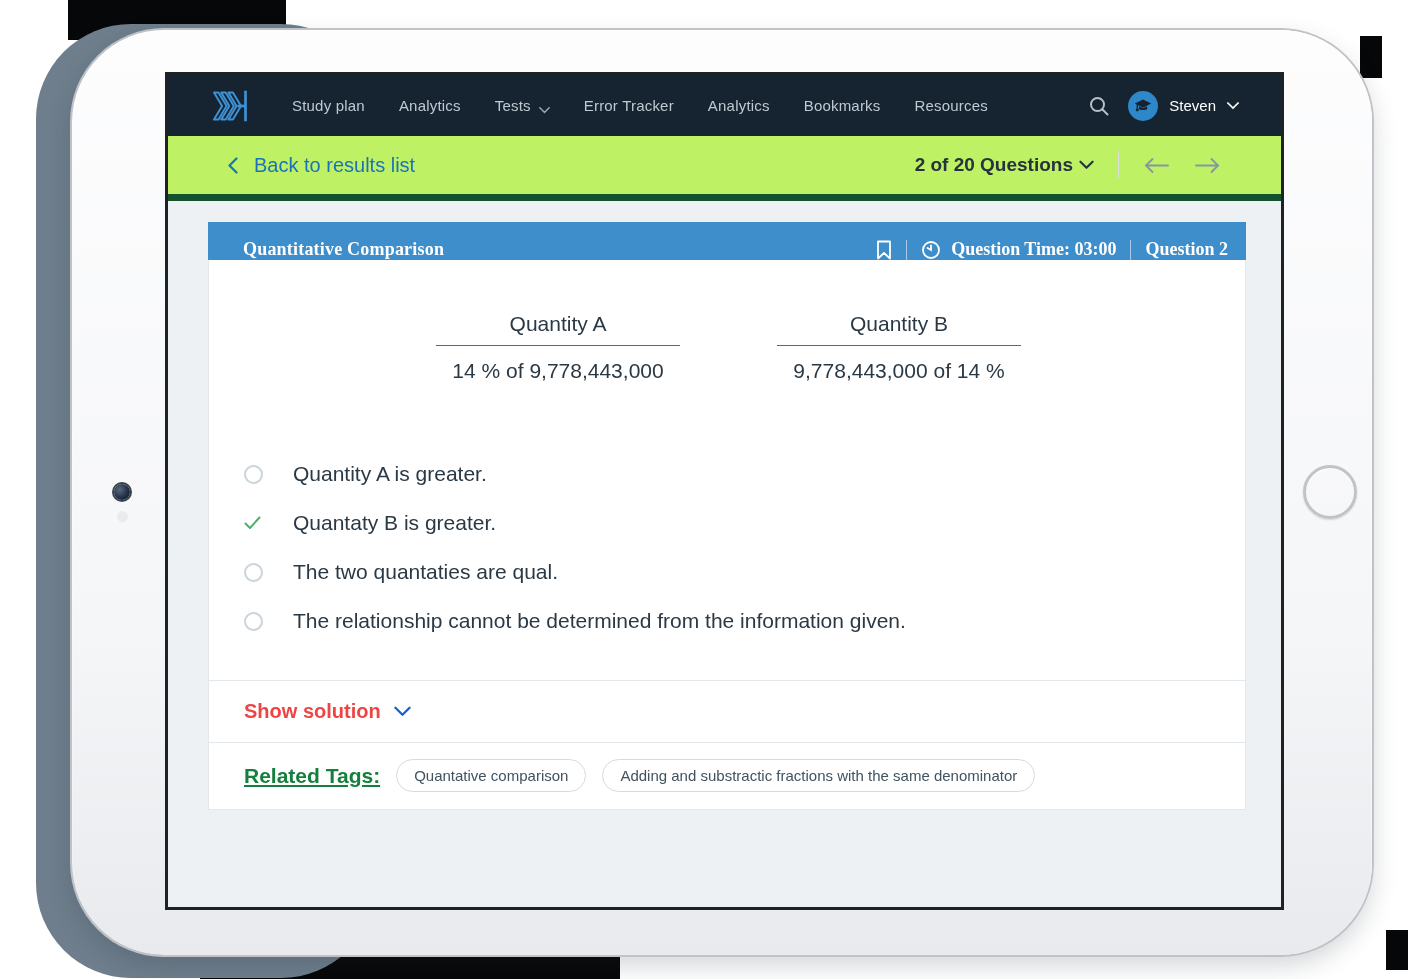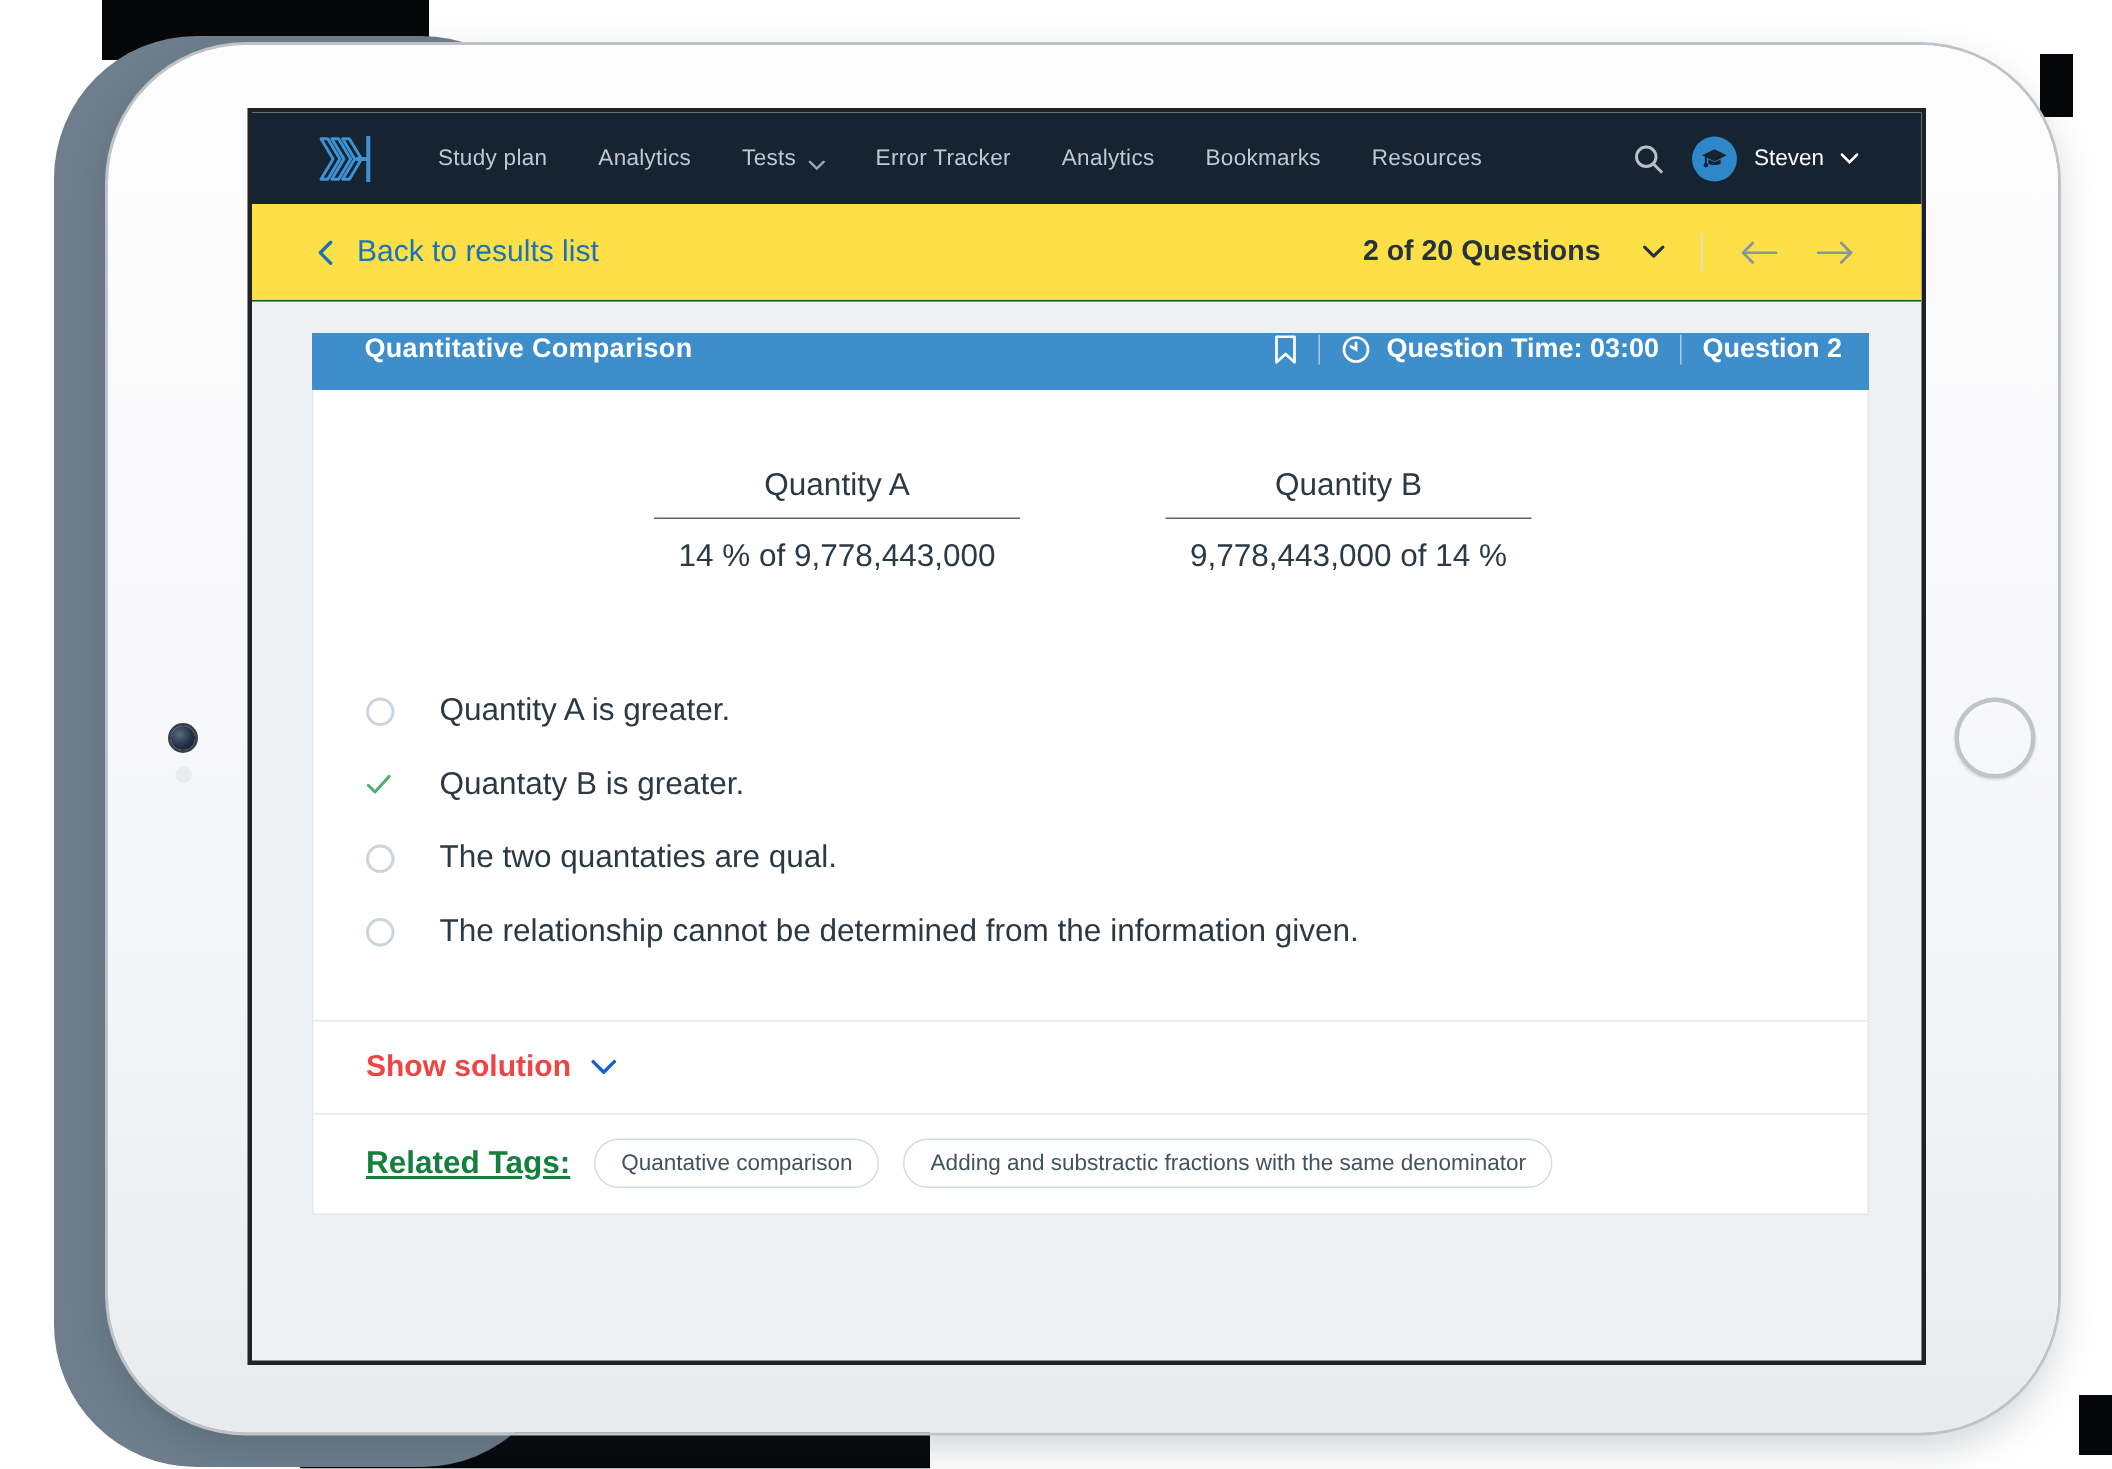--- a/index.html
+++ b/index.html
@@ -37,34 +37,34 @@
   .logo svg { display:block; }
   .nav-items { display:flex; align-items:center; gap:34px; margin-left:40px; }
   .nav-item { color:#bfc9d2; font-size:15px; letter-spacing:.2px; display:flex; align-items:flex-end; gap:8px; cursor:pointer; }
   .nav-right { margin-left:auto; display:flex; align-items:center; gap:18px; }
   .search-btn { display:flex; align-items:center; cursor:pointer; }
   .user-chip { display:flex; align-items:center; gap:11px; cursor:pointer; }
   .avatar { width:30px; height:30px; border-radius:50%; background:#2d87c8; display:flex; align-items:center; justify-content:center; }
   .user-name { color:#ffffff; font-weight:400; font-size:15px; }
 
   
-  .subheader { flex:0 0 65px; background:#fde047; border-bottom:1px solid #14532d;
-               display:flex; align-items:center; padding:0 44px; }
+  .subheader { flex:0 0 65px; background:#bef264; border-bottom:7px solid #14532d;
+               display:flex; align-items:center; padding:0 60px; }
   .back-link { display:flex; align-items:center; gap:16px; color:#1b72b8; font-size:20px; cursor:pointer; }
   .pager { margin-left:auto; display:flex; align-items:center; }
-  .pager-dd { display:flex; align-items:center; gap:28px; cursor:pointer; }
+  .pager-dd { display:flex; align-items:center; gap:6px; cursor:pointer; }
   .pager-label { font-size:19px; font-weight:700; color:#26323e; }
   .divider-v { width:1px; height:26px; background:#d9dee3; margin:0 24px; }
   .pager-arrows { display:flex; align-items:center; gap:24px; }
   .arrow-btn { display:flex; align-items:center; cursor:pointer; }
 
   
   .main { flex:1; padding:21px 40px 0; }
   .card { width:1038px; }
-  .card-header { height:38px; background:#3e8ecb; display:flex; align-items:flex-start; padding:0 18px 0 35px; color:#fff; }
+  .card-header { height:38px; background:#3e8ecb; display:flex; align-items:flex-end; padding:0 18px 0 35px; color:#fff;font-family:Liberation Serif, serif; }
   .card-title { font-size:18px; font-weight:700; letter-spacing:.2px; }
   .card-header-right { margin-left:auto; display:flex; align-items:center; }
   .qbar-divider { width:1px; height:20px; background:rgba(255,255,255,.55); margin:0 14px; }
   .bookmark-btn, .clock-wrap { display:flex; align-items:center; }
   .clock-wrap { margin-right:10px; }
   .qtext { font-size:18px; font-weight:700; }
 
   .card-body { background:#ffffff; border:1px solid #e3e8ec; border-top:none; }
   .quantities { display:flex; padding-top:52px; }
   .qcol { width:244px; text-align:center; }

